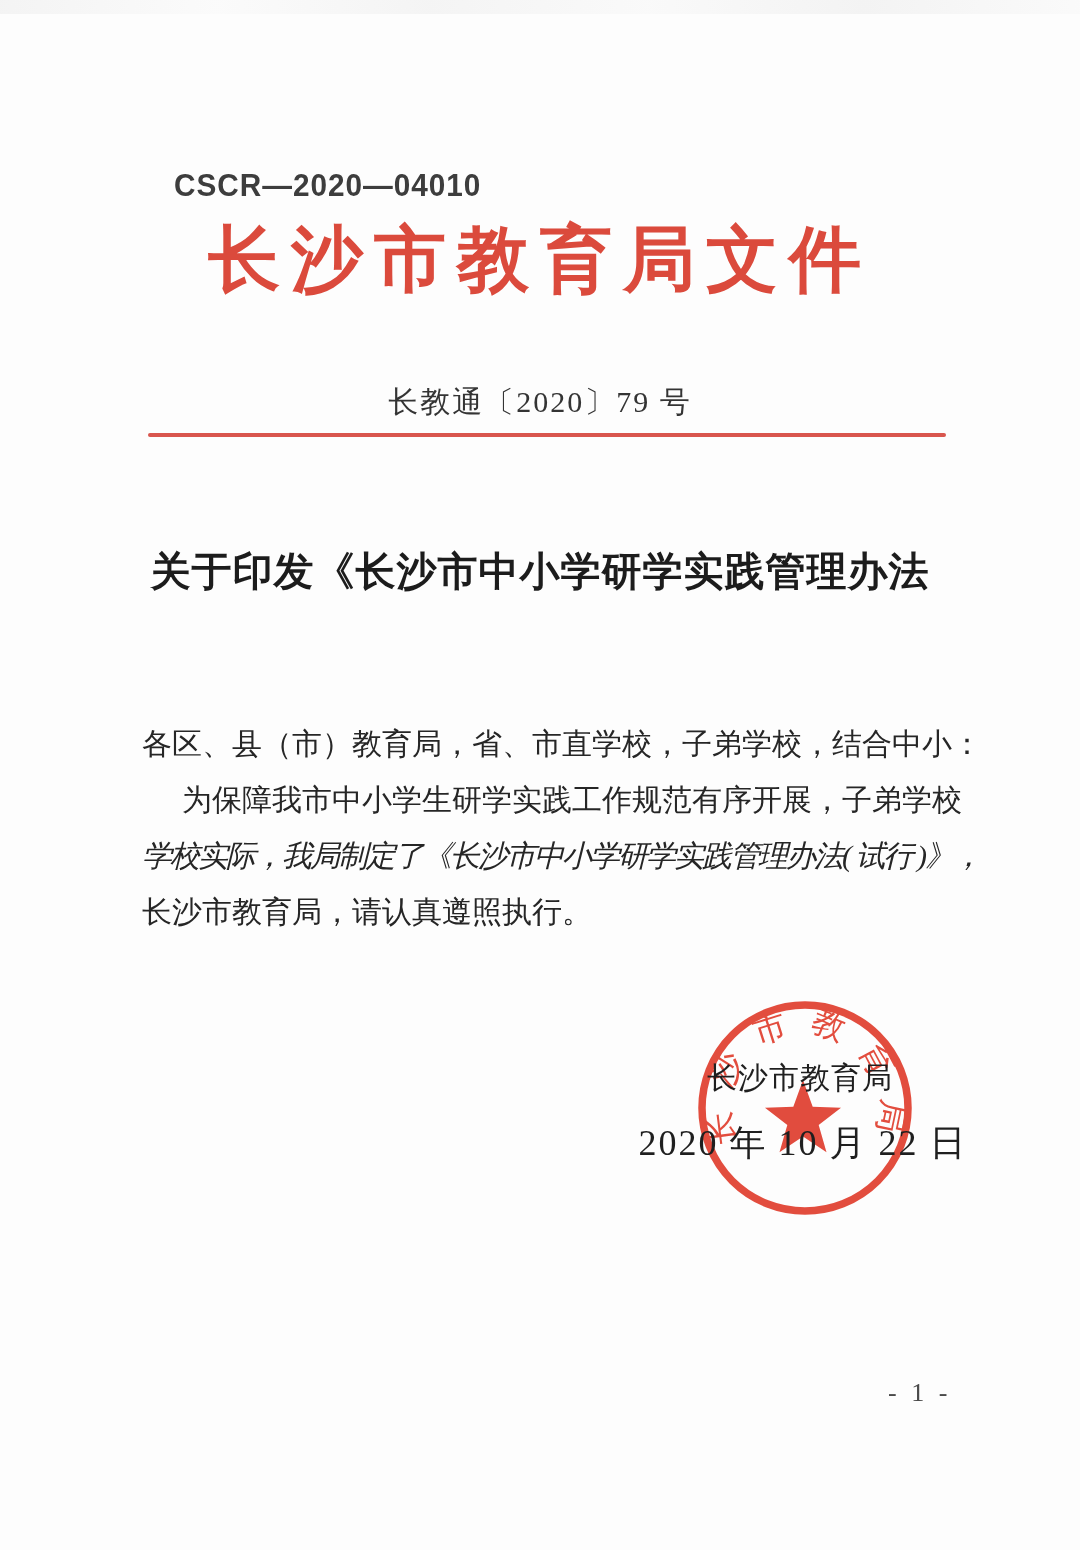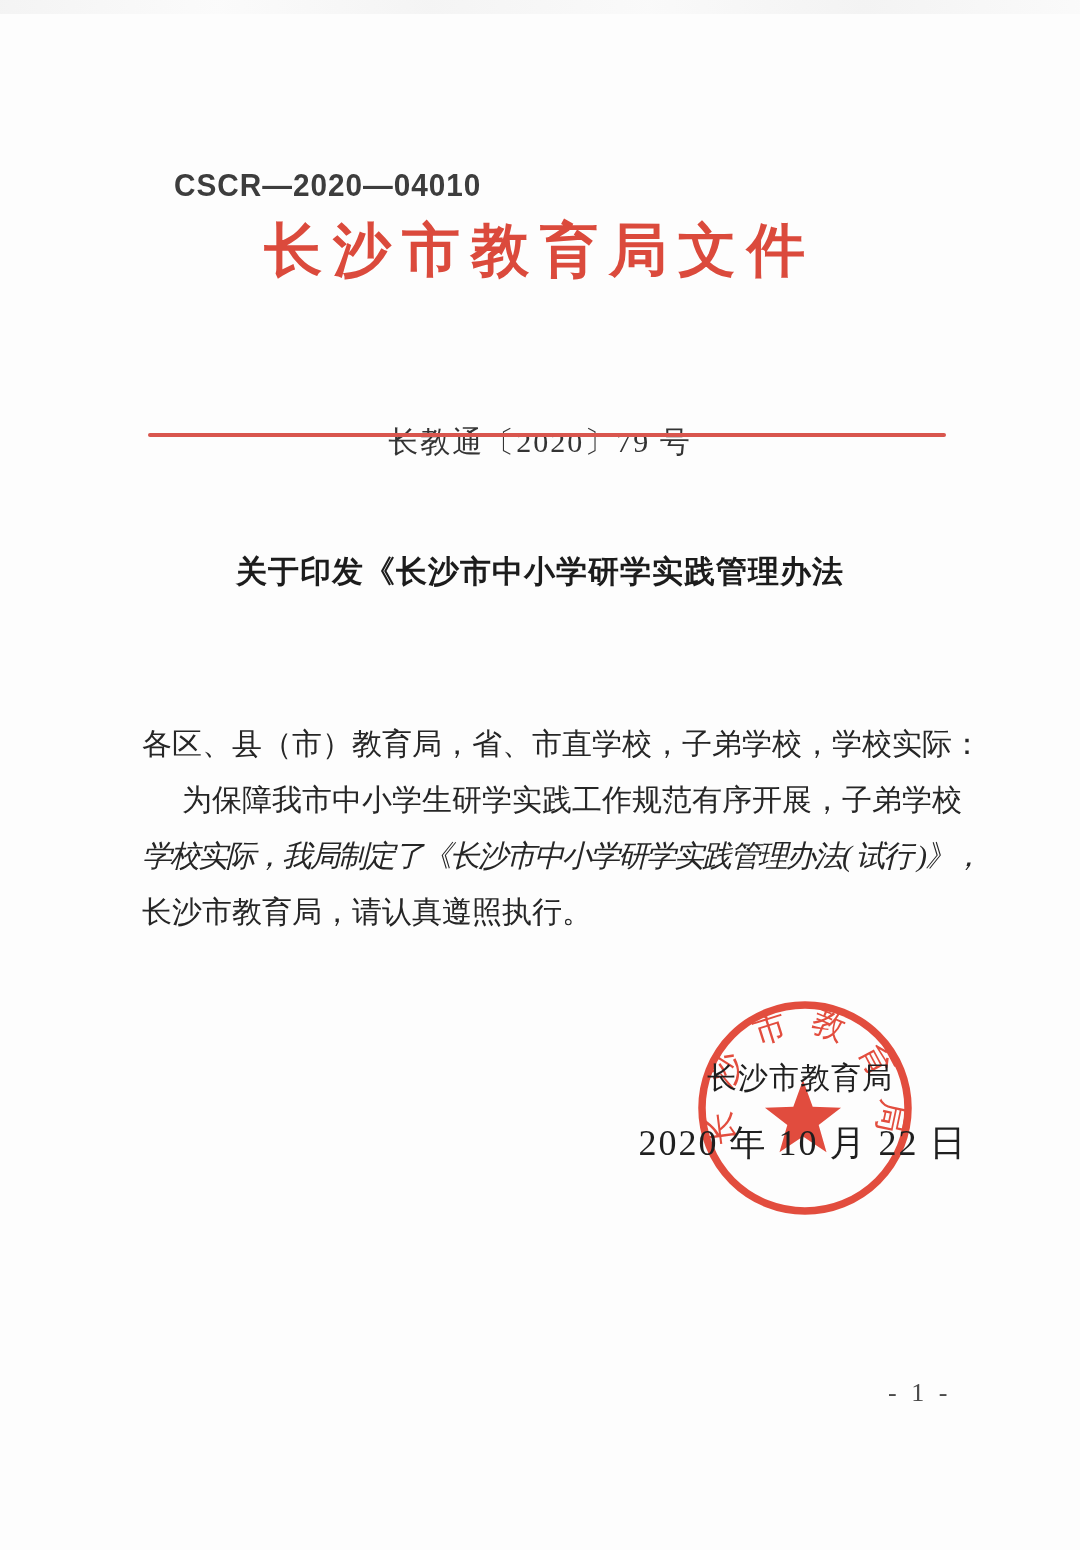--- a/index.html
+++ b/index.html
@@ -19,35 +19,35 @@
   .doc-code {
     position: absolute; left: 174px; top: 168px;
     font-family: "Liberation Sans", "DejaVu Sans", sans-serif;
     font-size: 31px; font-weight: 600; letter-spacing: 1px; color: #3d3d3d;
     transform: scaleX(.96); transform-origin: left center;
     white-space: nowrap;
   }
   .org-title {
     position: absolute; left: 0; top: 212px; width: 100%;
     text-align: center;
-    font-size: 58px; font-weight: bold; letter-spacing: 11px;
+    font-size: 72px; font-weight: bold; letter-spacing: 11px;
     color: #db4a3c; white-space: nowrap;
   }
   .doc-number {
     position: absolute; left: 0; top: 382px; width: 100%;
     text-align: center; font-size: 30px; color: #343434;
-    letter-spacing: 2px; white-space: nowrap; margin-top: 40px;
+    letter-spacing: 2px; white-space: nowrap;
   }
   .red-rule {
     position: absolute; left: 148px; top: 433px;
     width: 798px; height: 4px; background: #d9564e; border-radius: 2px;
   }
   .notice-title {
     position: absolute; left: 0; top: 540px; width: 100%;
-    text-align: center; font-weight: bold; font-size: 31px;
+    text-align: center; font-weight: bold; font-size: 40px;
     line-height: 63px; color: #1c1c1c; letter-spacing: 1px;
   }
   .body-text {
     position: absolute; left: 142px; top: 716px; width: 810px;
     font-size: 30px; line-height: 56px; color: #262626;
   }
   .body-line { white-space: nowrap; }
   .body-line.indent { text-indent: 40px; }
   .body-line.tight { letter-spacing: -2px; font-style: italic; }
   .seal { position: absolute; left: 683px; top: 986px; width: 244px; height: 244px; z-index: 2; opacity: .9; }
@@ -77,21 +77,21 @@
 
 <div class="doc-number">长教通〔2020〕79 号</div>
 
 <div class="red-rule"></div>
 
 <div class="notice-title">
   <div>关于印发《长沙市中小学研学实践管理办法</div>
 </div>
 
 <div class="body-text">
-  <div class="body-line">各区、县（市）教育局，省、市直学校，子弟学校，学校实际：</div>
+  <div class="body-line">各区、县（市）教育局，省、市直学校，子弟学校，结合中小：</div>
   <div class="body-line indent">为保障我市中小学生研学实践工作规范有序开展，子弟学校</div>
   <div class="body-line tight">学校实际，我局制定了《长沙市中小学研学实践管理办法( 试行 )》，</div>
   <div class="body-line">长沙市教育局，请认真遵照执行。</div>
 </div>
 
 <svg class="seal" viewBox="0 0 244 244" xmlns="http://www.w3.org/2000/svg">
   <circle cx="122" cy="122" r="103" fill="none" stroke="#e03a2a" stroke-width="7.5"></circle>
   <defs>
     <path id="sealArc" d="M 57.05 159.5 A 75 75 0 1 1 186.95 159.5" fill="none"></path>
   </defs>

